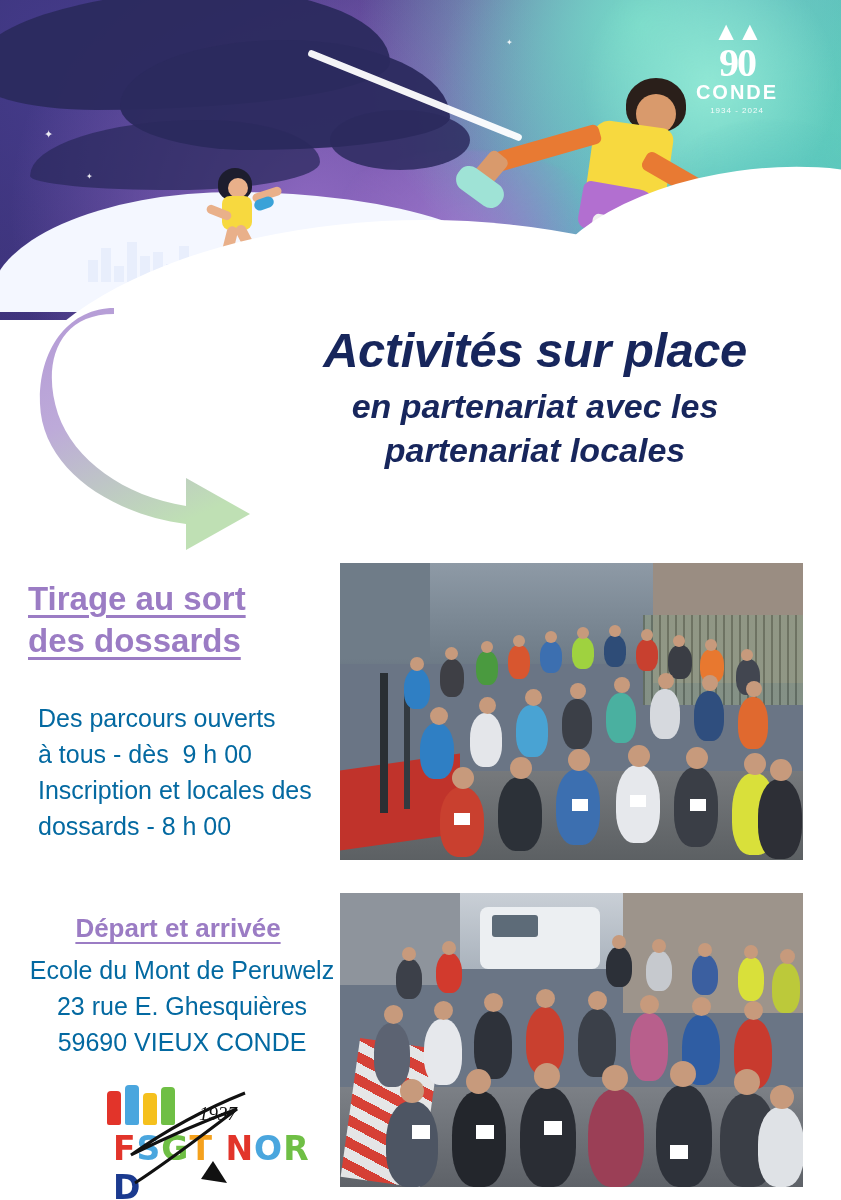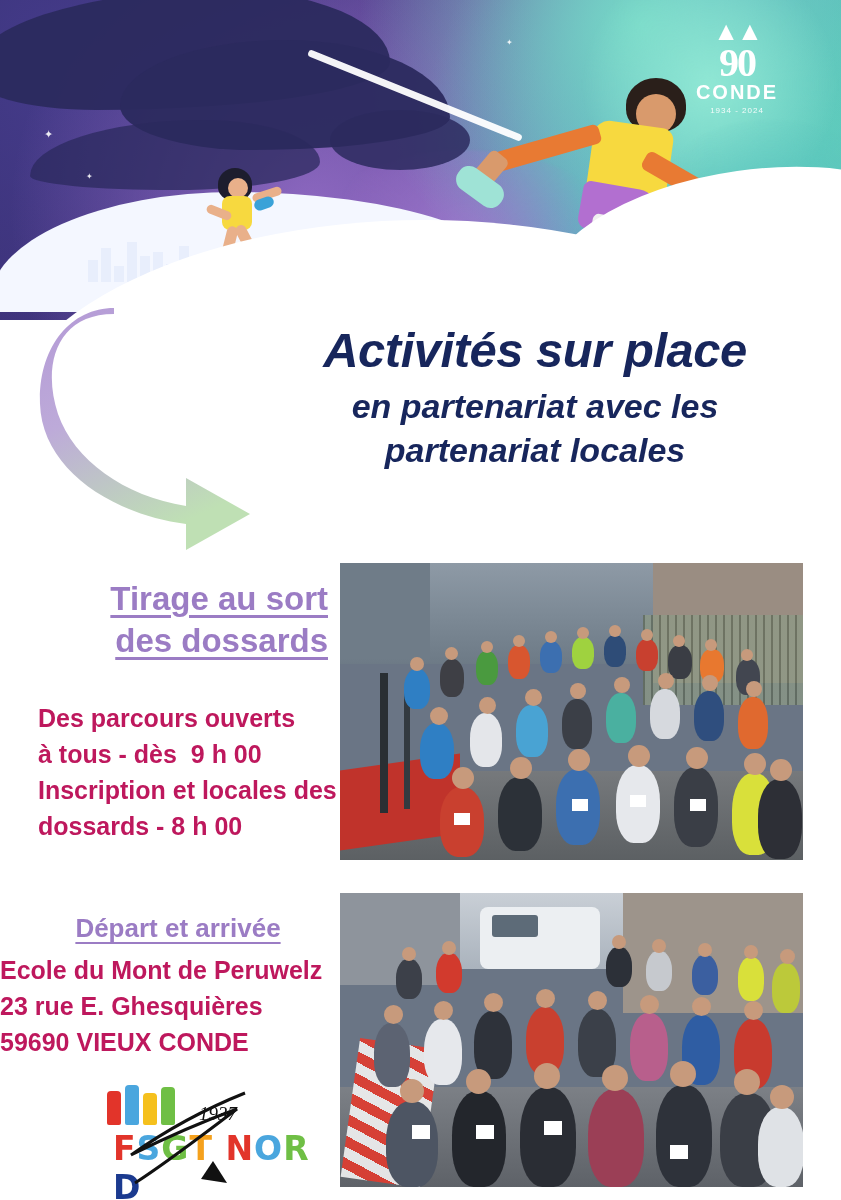--- a/index.html
+++ b/index.html
@@ -173,29 +173,29 @@
     position: absolute;
     color: #9b7cc4;
     font-size: 33px;
     font-weight: bold;
     line-height: 42px;
     text-decoration: underline;
     text-underline-offset: 5px;
   }
   .sec-body {
     position: absolute;
-    color: #be185d;
+    color: #0369a1;
     font-size: 25px;
-    font-weight: bold;
+    font-weight: normal;
     line-height: 36px;
   }
-  #tirage-heading { left: 28px; top: 578px; width: 300px; text-align: right; }
+  #tirage-heading { left: 28px; top: 578px; width: 300px; text-align: left; }
   #tirage-body    { left: 38px; top: 700px; width: 300px; }
   #depart-heading { left: 28px; top: 912px; width: 300px; text-align: center; font-size: 26px; line-height: 32px;}
-  #depart-body    { left: 0; top: 952px; width: 336px; }
+  #depart-body    { left: 14px; top: 952px; width: 336px; text-align: center; }
 
   
   .photo {
     position: absolute;
     overflow: hidden;
     background: #6a7585;
   }
   #photo-runners { left: 340px; top: 563px; width: 463px; height: 297px; }
   #photo-walkers { left: 340px; top: 893px; width: 463px; height: 294px; }
   .ph-sky      { position: absolute; left: 0; top: 0; right: 0; height: 34%; }

